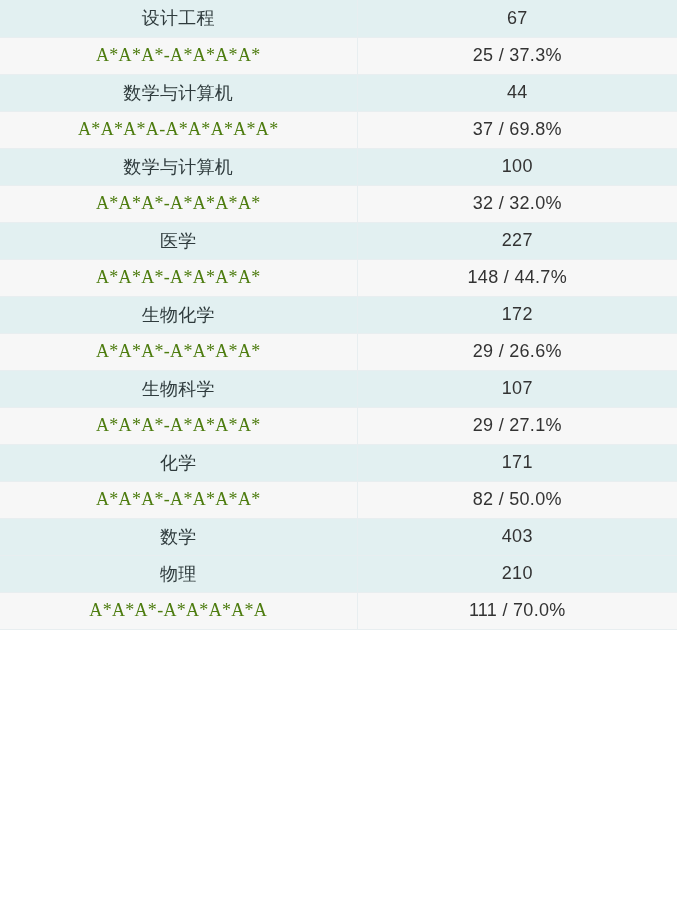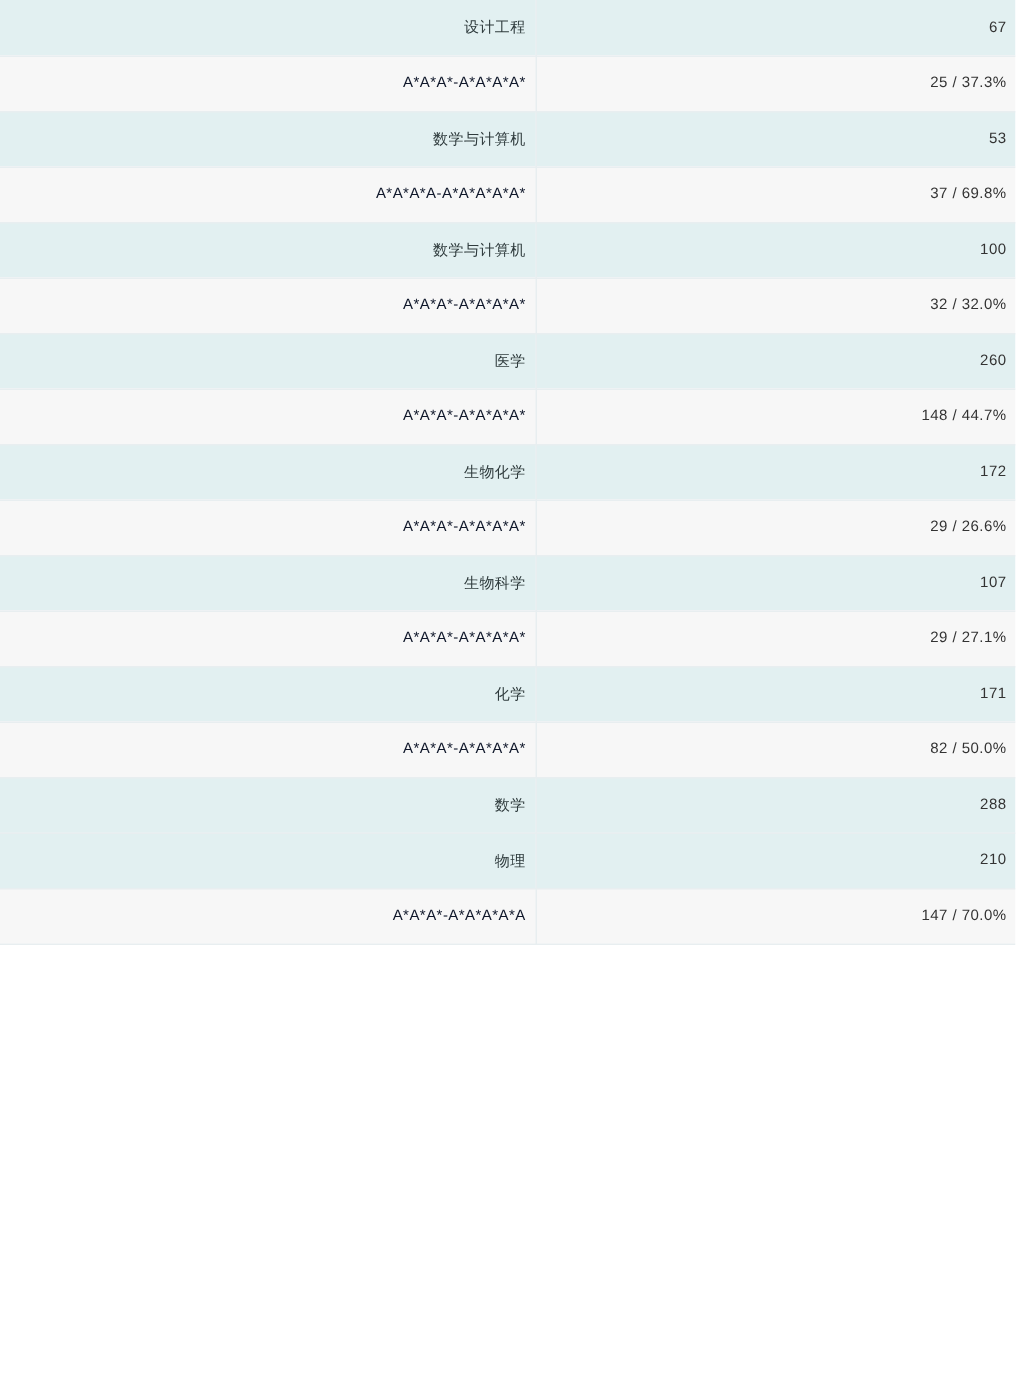--- a/index.html
+++ b/index.html
@@ -13,23 +13,23 @@
     font-family: "Liberation Sans", "DejaVu Sans", sans-serif;
     overflow: hidden;
   }
   table.data-table {
     width: 677px;
     border-collapse: collapse;
     table-layout: fixed;
   }
   table.data-table td {
     height: 37px;
-    text-align: right;
+    text-align: center;
     vertical-align: middle;
-    font-size: 10px;
+    font-size: 18px;
     color: #333333;
     border-bottom: 1px solid #e8eef0;
     padding: 0 6px;
     box-sizing: border-box;
     letter-spacing: 0.3px;
   }
   table.data-table td.col-name {
     width: 357px;
     border-right: 1px solid #e8eef0;
   }
@@ -40,55 +40,56 @@
   tr.row-head td {
     background: #e2f0f1;
   }
   tr.row-sub td {
     background: #f7f7f7;
   }
   tr.row-head td.col-name {
     color: #2f3b3d;
   }
   tr.row-sub td.col-name {
-    color: #0f172a;
+    color: #4d7c0f;
+    font-family: Liberation Serif, serif;
   }
 </style>
 </head>
 <body>
 
 <table class="data-table">
   <tbody>
       <tr class="row-head">
         <td class="col-name">设计工程</td>
         <td class="col-value">67</td>
       </tr>
       <tr class="row-sub">
         <td class="col-name">A*A*A*-A*A*A*A*</td>
         <td class="col-value">25 / 37.3%</td>
       </tr>
       <tr class="row-head">
         <td class="col-name">数学与计算机</td>
-        <td class="col-value">53</td>
+        <td class="col-value">44</td>
       </tr>
       <tr class="row-sub">
         <td class="col-name">A*A*A*A-A*A*A*A*A*</td>
         <td class="col-value">37 / 69.8%</td>
       </tr>
       <tr class="row-head">
         <td class="col-name">数学与计算机</td>
         <td class="col-value">100</td>
       </tr>
       <tr class="row-sub">
         <td class="col-name">A*A*A*-A*A*A*A*</td>
         <td class="col-value">32 / 32.0%</td>
       </tr>
       <tr class="row-head">
         <td class="col-name">医学</td>
-        <td class="col-value">260</td>
+        <td class="col-value">227</td>
       </tr>
       <tr class="row-sub">
         <td class="col-name">A*A*A*-A*A*A*A*</td>
         <td class="col-value">148 / 44.7%</td>
       </tr>
       <tr class="row-head">
         <td class="col-name">生物化学</td>
         <td class="col-value">172</td>
       </tr>
       <tr class="row-sub">
@@ -106,24 +107,24 @@
       <tr class="row-head">
         <td class="col-name">化学</td>
         <td class="col-value">171</td>
       </tr>
       <tr class="row-sub">
         <td class="col-name">A*A*A*-A*A*A*A*</td>
         <td class="col-value">82 / 50.0%</td>
       </tr>
       <tr class="row-head">
         <td class="col-name">数学</td>
-        <td class="col-value">288</td>
+        <td class="col-value">403</td>
       </tr>
       <tr class="row-head">
         <td class="col-name">物理</td>
         <td class="col-value">210</td>
       </tr>
       <tr class="row-sub">
         <td class="col-name">A*A*A*-A*A*A*A*A</td>
-        <td class="col-value">147 / 70.0%</td>
+        <td class="col-value">111 / 70.0%</td>
       </tr>
     </tbody>
 </table>
 
 </body></html>

